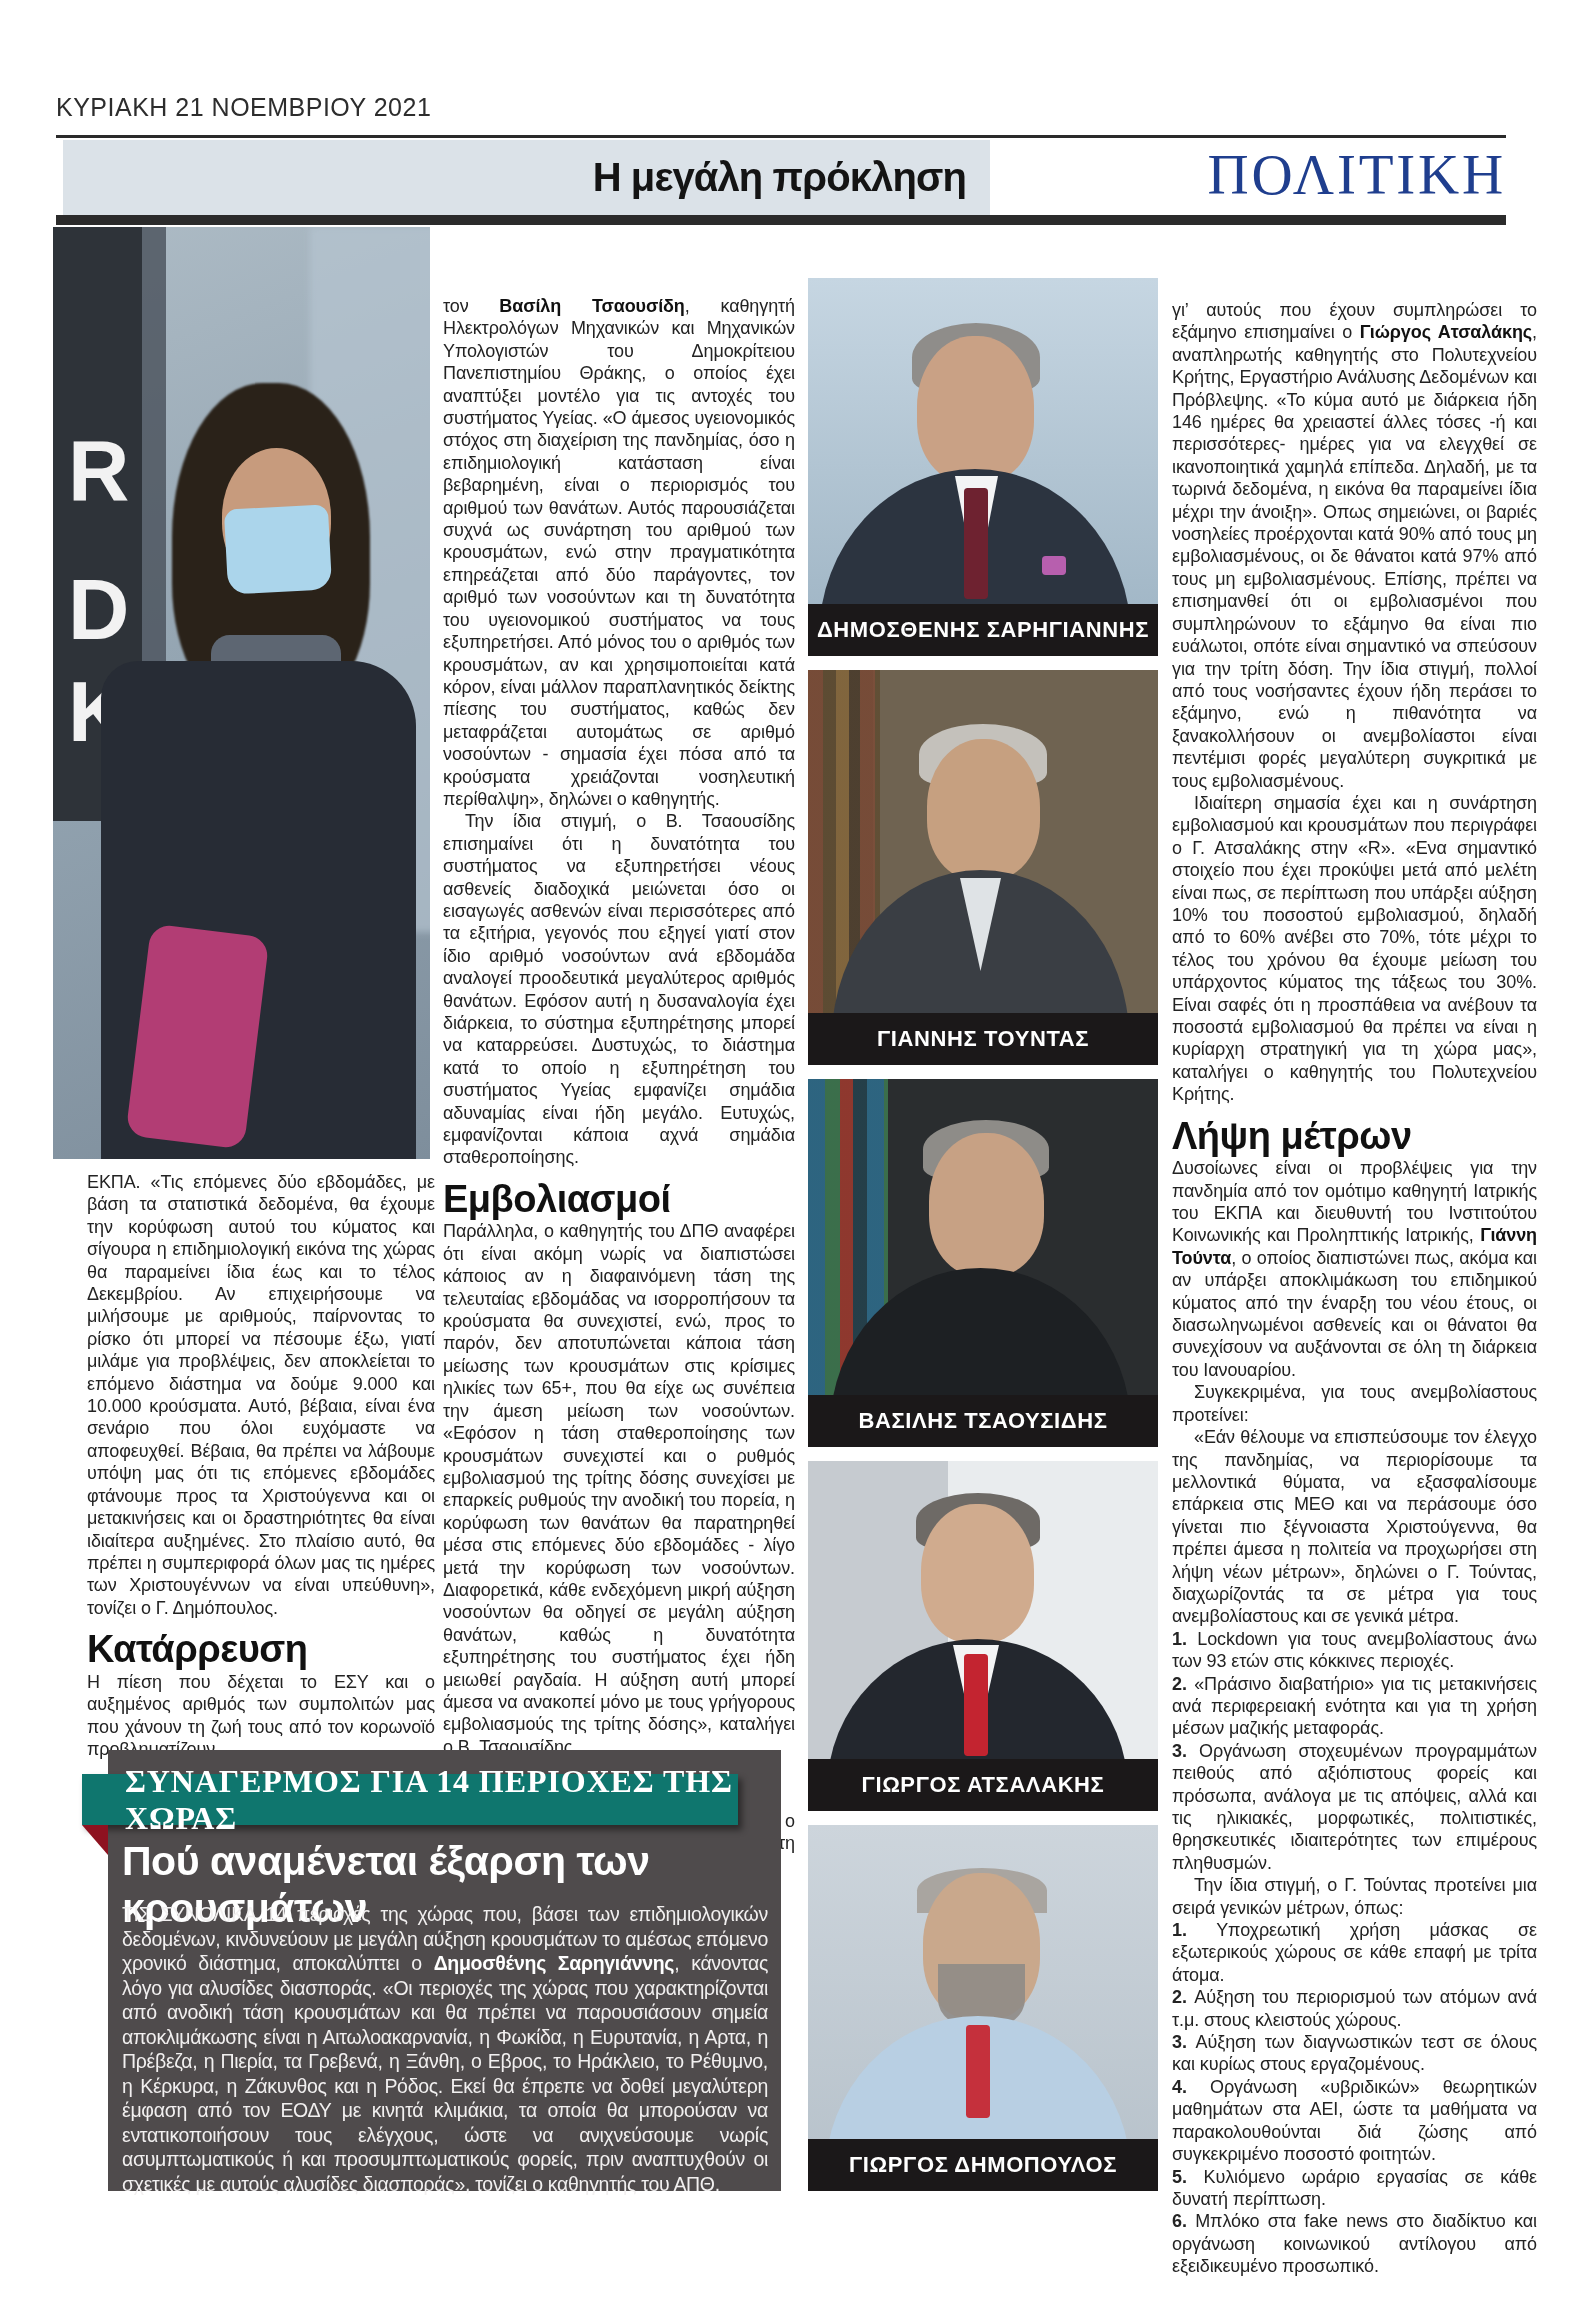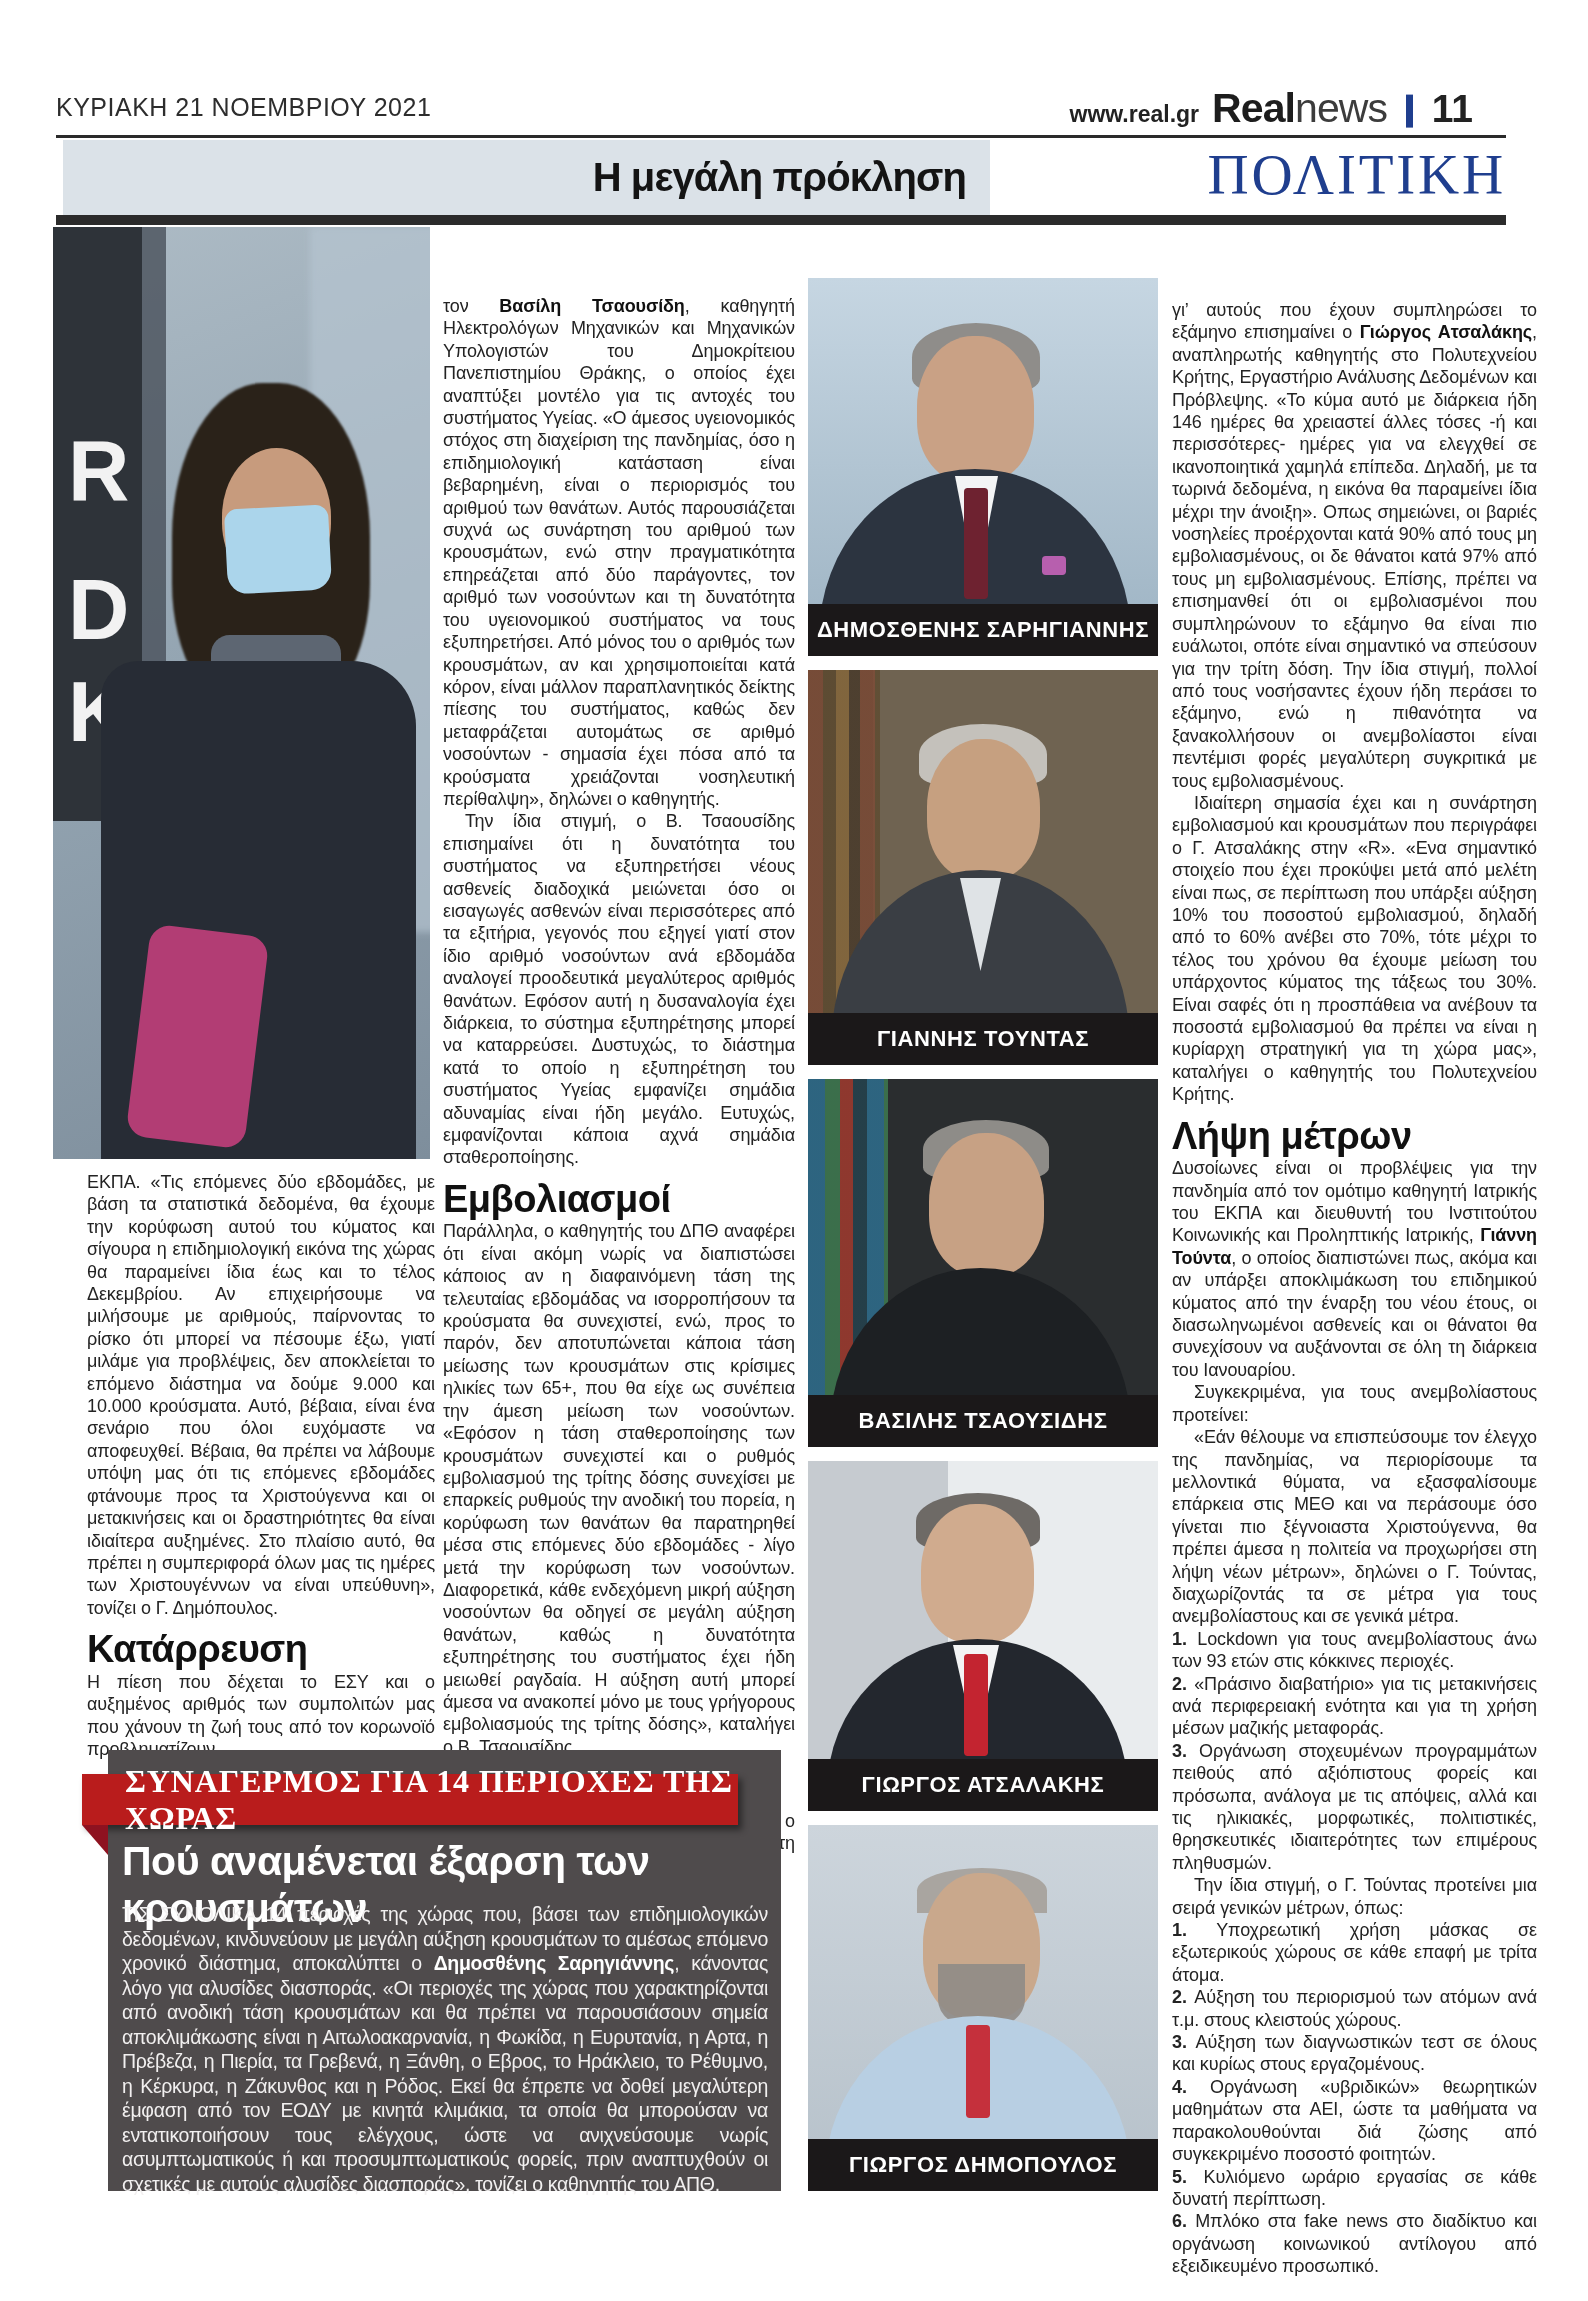--- a/index.html
+++ b/index.html
@@ -84,44 +84,37 @@
   #p4 .tie{left:168px;top:193px;height:102px;background:#c32430;}
   
   #p5{top:1825px;height:366px;background:linear-gradient(180deg,#cdd5dc,#b6c1ca);}
   #p5 .head{left:115px;top:48px;width:117px;height:147px;background:#c9a88c;}
   #p5 .haircap{left:109px;top:43px;width:130px;height:45px;background:#a9a5a0;border-radius:50% 50% 0 0;}
   #p5 .beard{position:absolute;left:130px;top:139px;width:87px;height:65px;background:#8f8b86;border-radius:0 0 45% 45%;opacity:.9;}
   #p5 .shoulders{left:16.7px;top:191px;width:306px;height:186px;background:#b8cfe3;}
   #p5 .tie{left:170px;top:200px;height:93px;background:#c5303c;}
   
   .gray-box{position:absolute;left:108px;top:1750px;width:673px;height:441px;background:#4f4b4c;}
-  .ribbon{position:absolute;left:82px;top:1774px;width:656px;height:51px;background:#b91c1c;
+  .ribbon{position:absolute;left:82px;top:1774px;width:656px;height:51px;background:#0f766e;
           box-shadow:3.7px 4.6px 6.5px rgba(0,0,0,.45);display:flex;align-items:center;padding-left:43px;box-sizing:border-box;}
   .ribbon-text{font-family:"Liberation Serif", serif;font-weight:bold;font-size:32px;color:#fff;letter-spacing:0.9px;}
   .ribbon-fold{position:absolute;left:82px;top:1825px;width:0;height:0;
                border-top:30px solid #8e1220;border-left:26px solid transparent;}
   .box-headline{position:absolute;left:122px;top:1838px;width:644px;font-size:41px;font-weight:bold;
                 color:#fff;letter-spacing:-0.5px;}
   .box-body{position:absolute;left:122px;top:1902px;width:646px;font-size:19.5px;line-height:24.5px;
             color:#f2f0f0;text-align:justify;letter-spacing:-0.3px;}
   .box-body b{color:#fff;}
 </style>
 </head>
 <body>
 
 <div id="canvas">
 
   <div class="date">ΚΥΡΙΑΚΗ 21 ΝΟΕΜΒΡΙΟΥ 2021</div>
-  <div class="masthead">
-    <span class="url">www.real.gr</span>
-    <span class="brand-b">Real</span>
-    <span class="brand-l">news</span>
-    <span class="sep"></span>
-    <span class="pagenum">11</span>
-  </div>
   <div class="thin-rule"></div>
   <div class="kicker-band">
     <span class="kicker">Η μεγάλη πρόκληση</span>
   </div>
   <div class="section">ΠΟΛΙΤΙΚΗ</div>
   <div class="thick-rule"></div>
 
   <div class="street">
     <div class="panel"></div>
     <div class="pole"></div>

